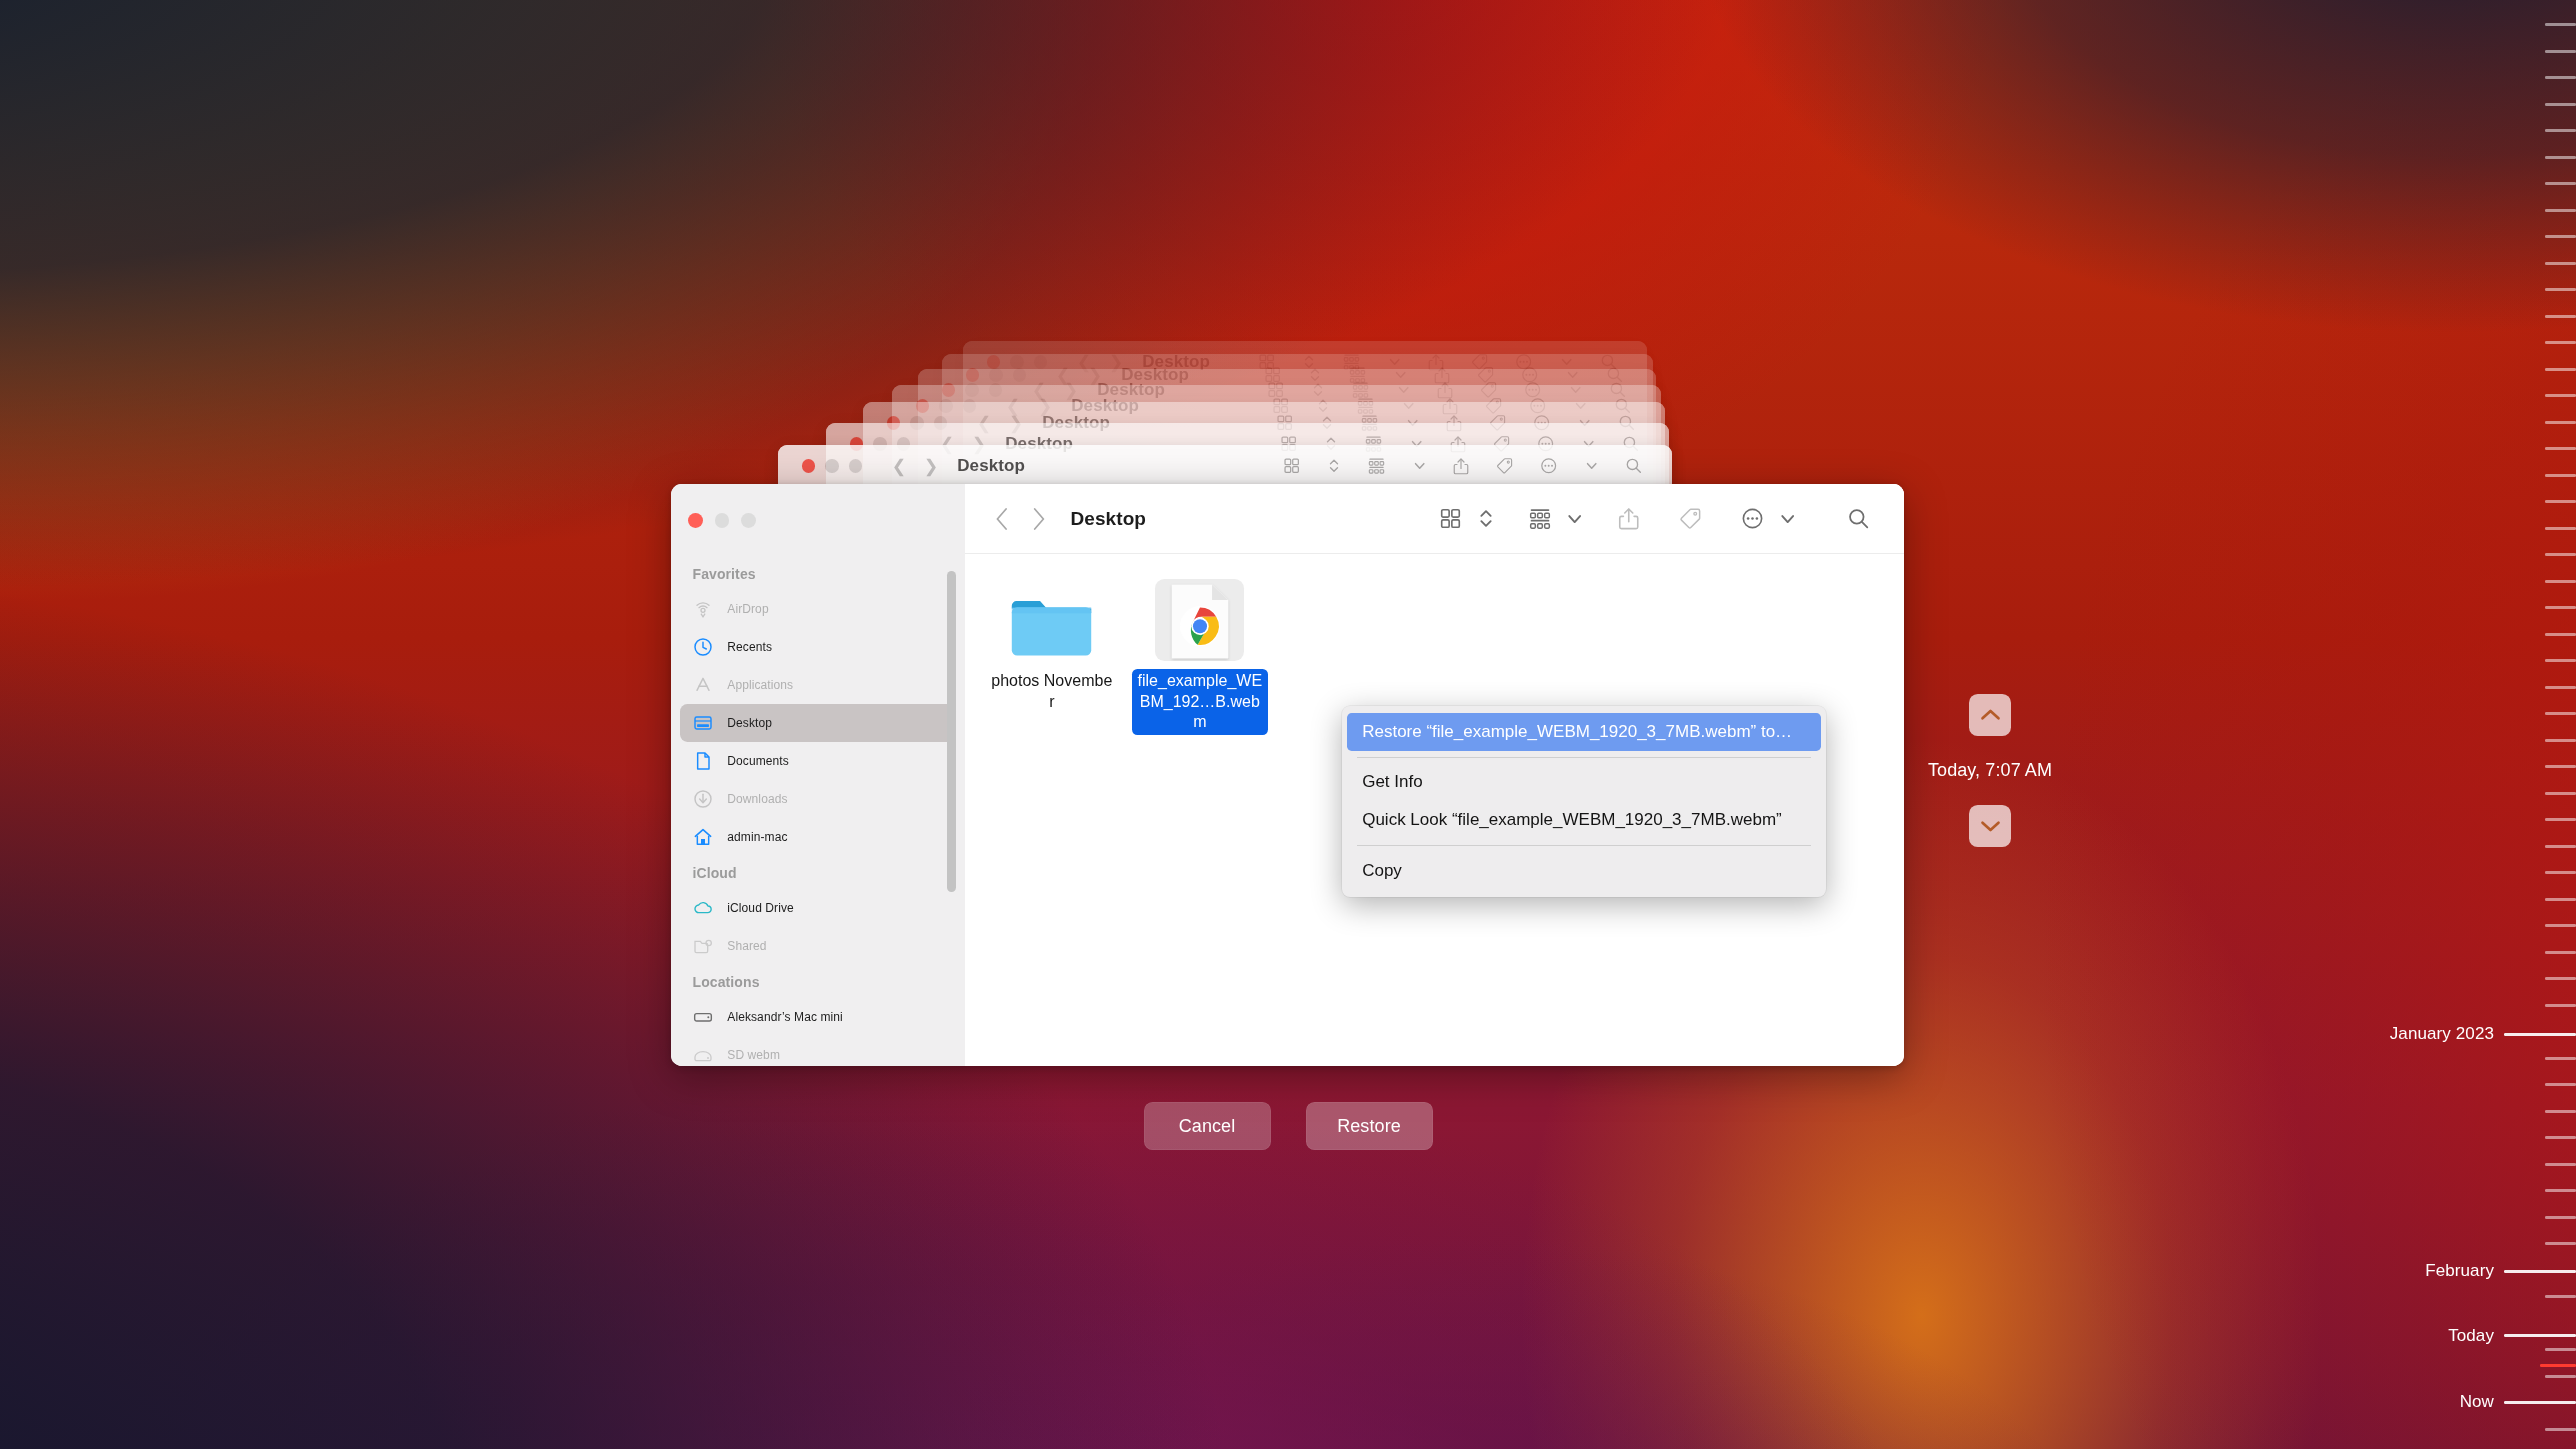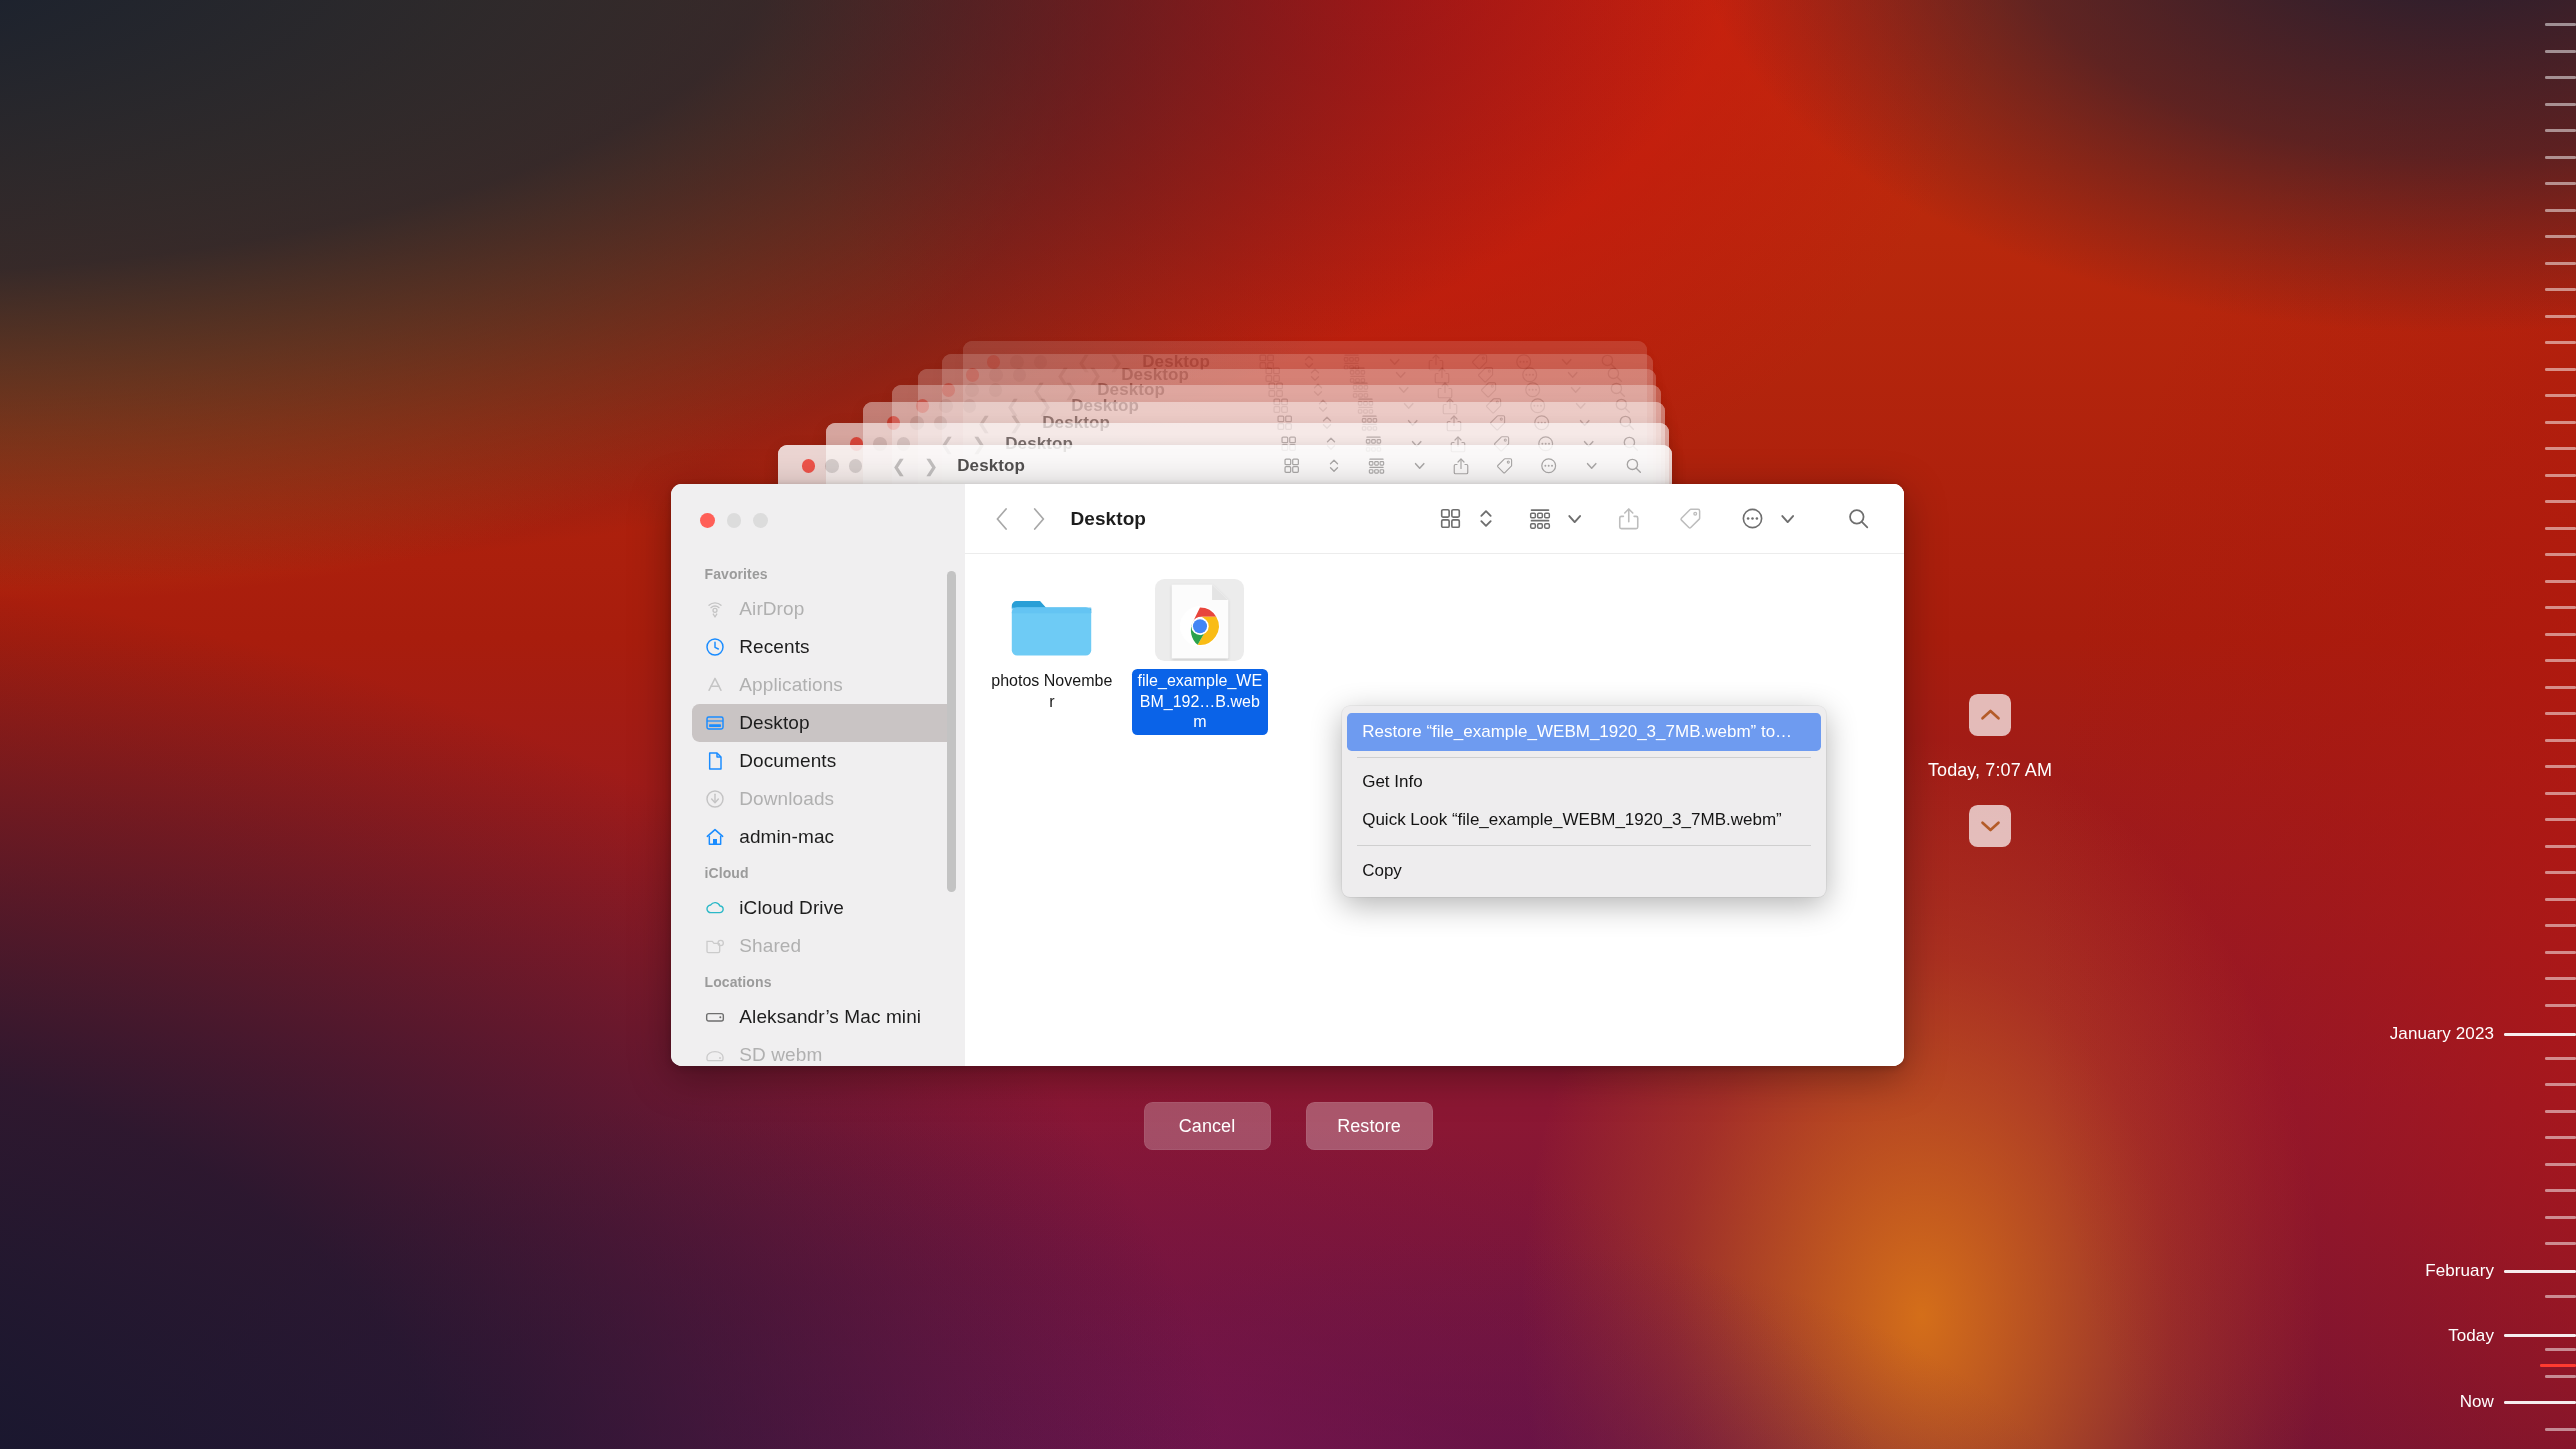--- a/index.html
+++ b/index.html
@@ -88,42 +88,41 @@
     display:flex;
   }
 
   
   #sidebar {
     width:294px;
     background:#f0eff0;
     flex:0 0 294px;
     position:relative;
     padding-top:16px;
-    padding-left:12px;
   }
   .tl-row { display:flex; gap:11.4px; padding:13.4px 0 0 17.4px; }
   .tl-dot { width:14.8px; height:14.8px; border-radius:50%; }
   .tl-close { background:#ff5f57; }
   .tl-min { background:#dcdcdc; }
   .tl-max { background:#dcdcdc; }
 
   .sb-scroll { padding-top:28px; }
   .sb-group-title {
     font-size:14px; font-weight:700; color:#9b9b9b;
     padding:9.4px 0 8px 21.5px; letter-spacing:0.1px;
   }
   .sb-item {
     display:flex; align-items:center; gap:13.4px;
     height:38px; margin:0 9.4px; padding-left:12px;
     border-radius:7.4px; cursor:default;
   }
   .sb-item.sel { background:#c9c4c4; }
   .sb-ic { width:21.5px; height:21.5px; display:flex; align-items:center; justify-content:center; flex:0 0 21.5px; }
   .sb-ic svg { display:block; }
-  .sb-lab { font-size:19px; color:#1d1d1d; letter-spacing:0.1px; white-space:nowrap; }
+  .sb-lab { font-size:12px; color:#1d1d1d; letter-spacing:0.1px; white-space:nowrap; }
   .sb-item.dim .sb-lab { color:#b0b0b0; }
   .sb-item.dim .sb-ic svg { opacity:.42; }
 
   #sb-bar {
     position:absolute; right:9.4px; top:87px;
     width:8.7px; height:321px; border-radius:4.7px;
     background:#c3c3c3;
   }
 
   

